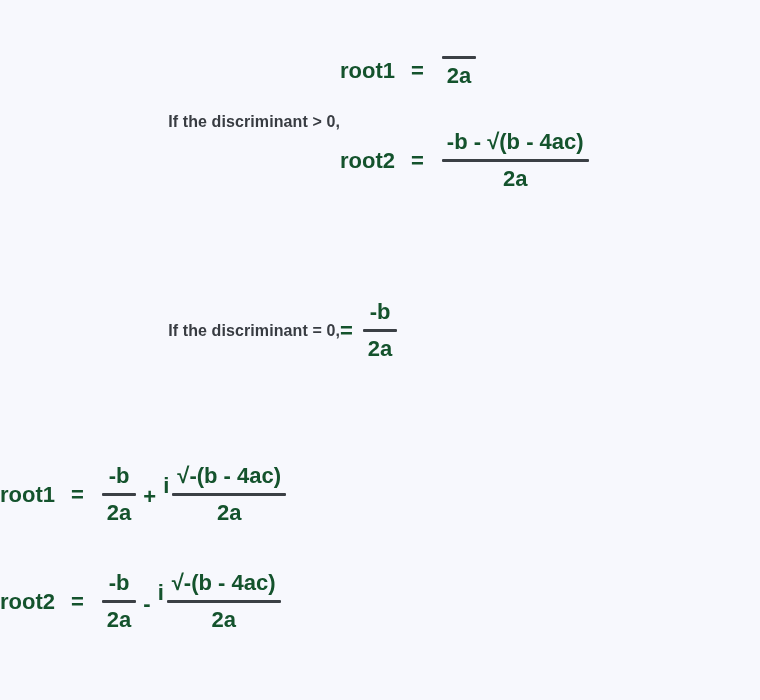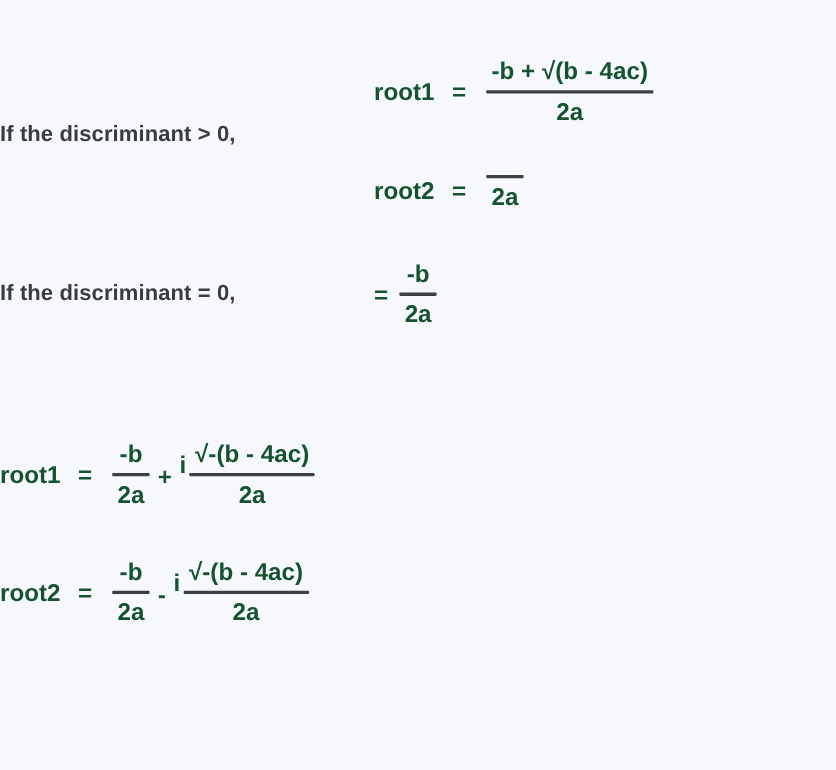--- a/index.html
+++ b/index.html
@@ -15,27 +15,29 @@
     color: #3b4045;
     overflow: hidden;
   }
   .case-row {
     display: flex;
     align-items: center;
   }
   .case-row .condition {
     flex: 0 0 340px;
     box-sizing: border-box;
-    font-size: 20px;
+    padding-left: 48px;
+    font-size: 16px;
     font-weight: bold;
     color: #383c42;
     letter-spacing: 0.1px;
+    text-align: right;
   }
   .row-1 { margin-top: 52px; }
-  .row-2 { margin-top: 44px; }
+  .row-2 { margin-top: 107px; }
   .row-3 { margin-top: 101px; }
   .eq-stack {
     display: flex;
     flex-direction: column;
   }
   .row-1 .eq-stack { gap: 40px; }
   .row-3 .eq-stack { gap: 44px; }
   .eq {
     display: flex;
     align-items: center;
@@ -70,29 +72,29 @@
 
 <div class="sheet">
 
   <div class="case-row row-1">
     <div class="condition">If the discriminant &gt; 0,</div>
     <div class="eq-stack">
       <div class="eq">
         <span class="lhs">root1</span>
         <span class="eqsign">=</span>
         <span class="frac">
-          <span class="num">-b + √(b - 4ac)</span>
           <span class="bar"></span>
           <span class="den">2a</span>
         </span>
       </div>
       <div class="eq">
         <span class="lhs">root2</span>
         <span class="eqsign">=</span>
         <span class="frac">
+          <span class="num">-b - √(b - 4ac)</span>
           <span class="bar"></span>
           <span class="den">2a</span>
         </span>
       </div>
     </div>
   </div>
 
   <div class="case-row row-2">
     <div class="condition">If the discriminant = 0,</div>
     <div class="eq-stack">

